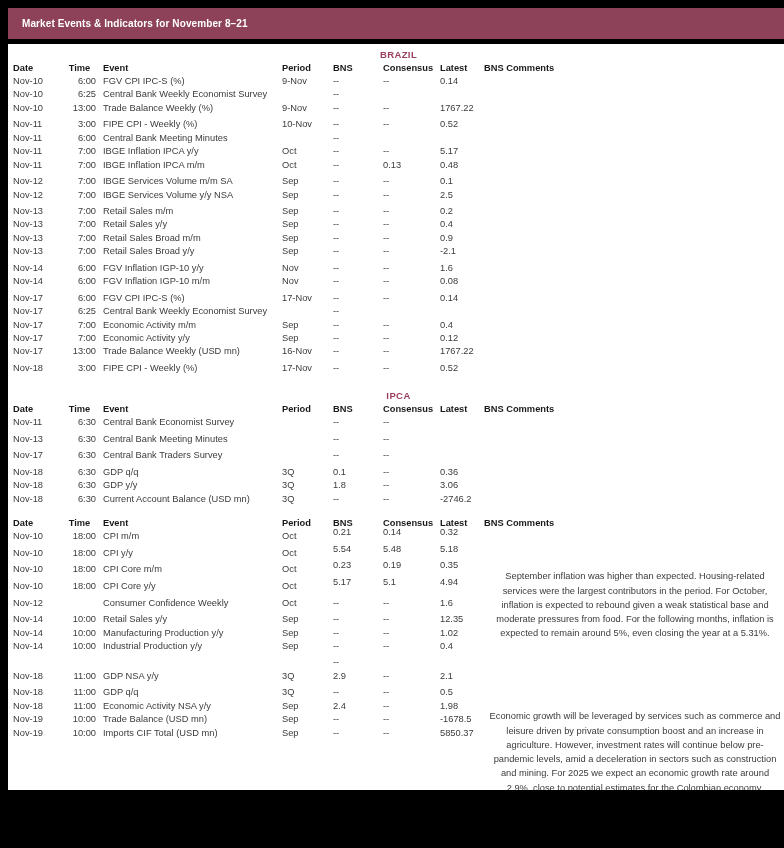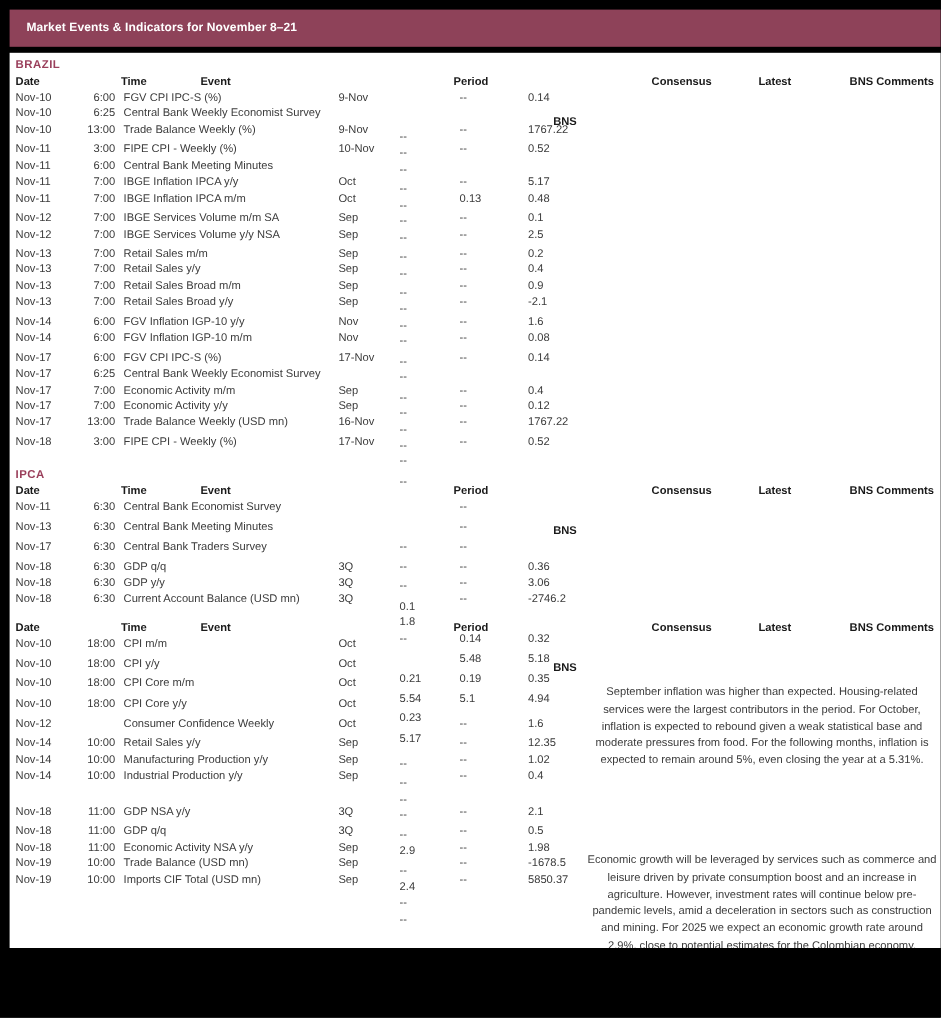--- a/index.html
+++ b/index.html
@@ -55,47 +55,47 @@
   }
 
   .section-title {
     font-size: 9.5px;
     font-weight: bold;
     color: #9a3f5b;
     letter-spacing: 0.4px;
     padding: 0 0 0 5px;
     line-height: 13px;
     height: 13px;
+    text-align: center;
   }
 
   
   .row {
     display: flex;
     align-items: flex-start;
     height: 13.4px;
     line-height: 13.4px;
     font-size: 9.3px;
     color: #3b3b3b;
     white-space: nowrap;
     position: relative;
   }
   .row.gap-before { margin-top: 3.2px; }
   .row.header {
     font-weight: bold;
     color: #1a1a1a;
     height: 14px;
     line-height: 14px;
-    gap: 32px;
   }
 
   .c-date  { width: 52px;  padding-left: 5px; box-sizing: border-box; }
   .c-time  { width: 36px;  text-align: right; box-sizing: border-box; }
   .c-event { width: 186px; padding-left: 7px; box-sizing: border-box; }
   .c-period{ width: 51px;  box-sizing: border-box; }
-  .c-bns   { width: 50px;  box-sizing: border-box; margin-top: 33px; }
+  .c-bns   { width: 50px;  box-sizing: border-box; }
   .c-cons  { width: 57px;  box-sizing: border-box; }
   .c-latest{ width: 44px;  box-sizing: border-box; }
   .c-comm  { flex: 1 1 auto; box-sizing: border-box; }
 
   .row.header .c-time { text-align: center; padding-left: 3px; }
 
   
   .comment-block {
     position: absolute;
     left: 481px;

